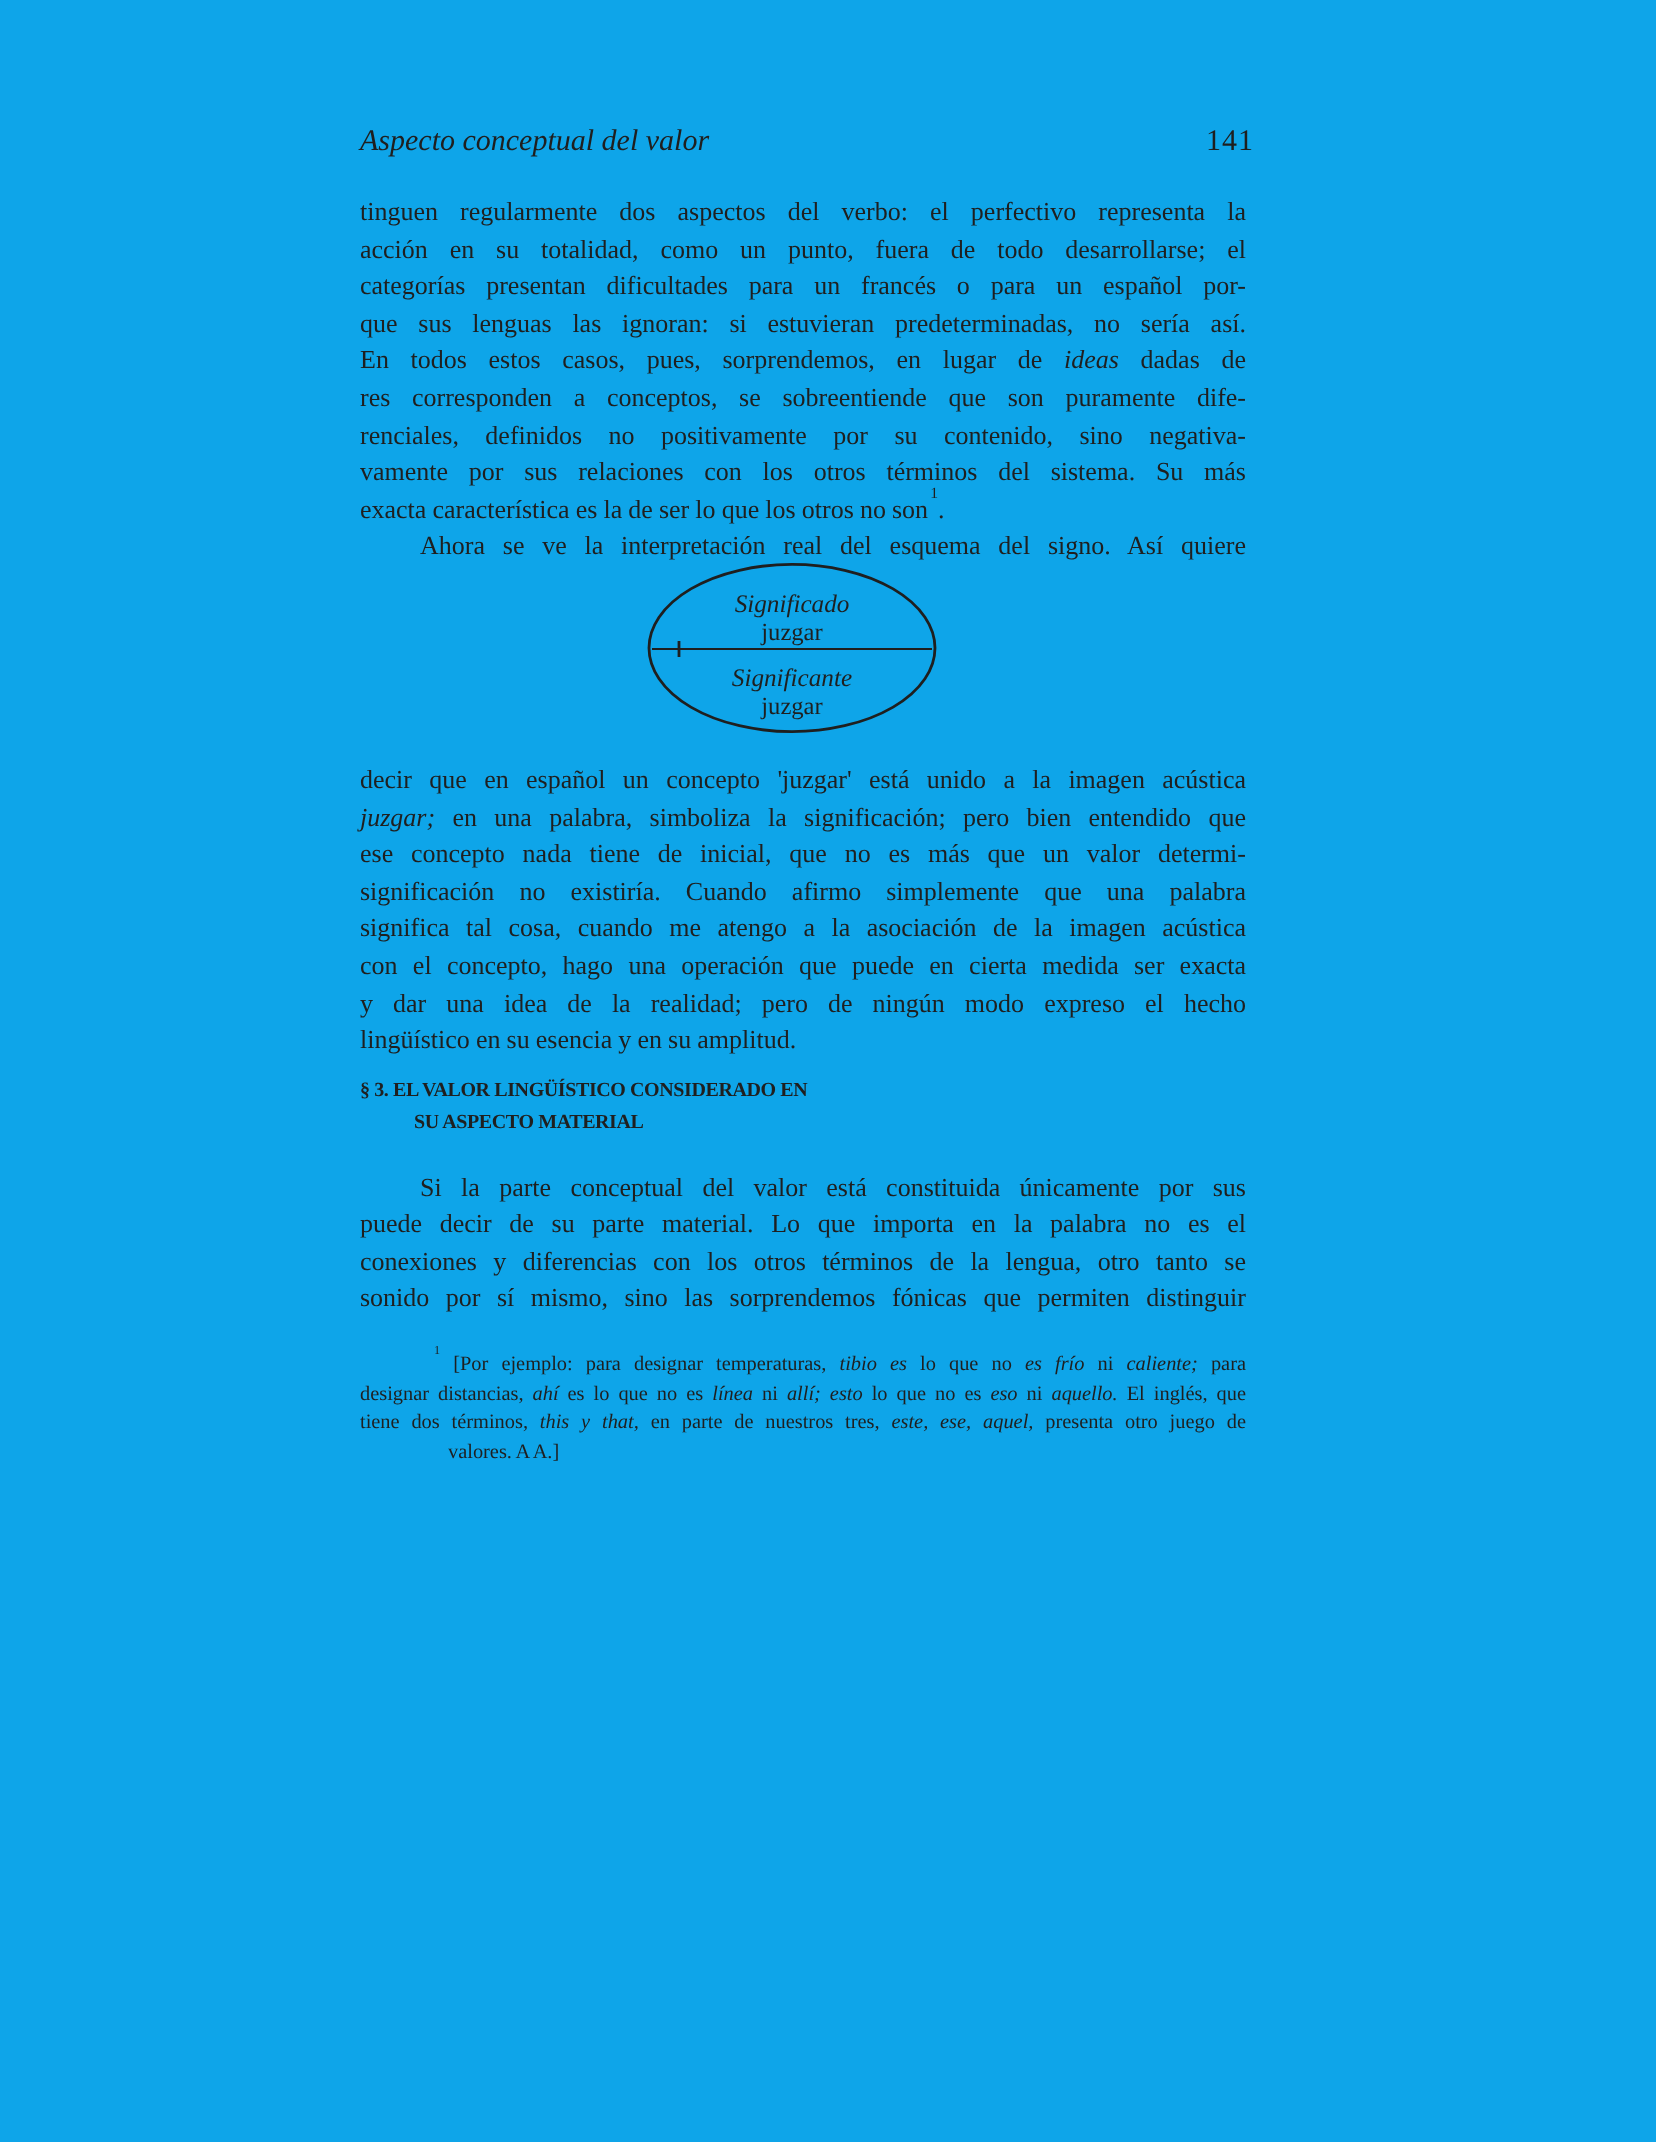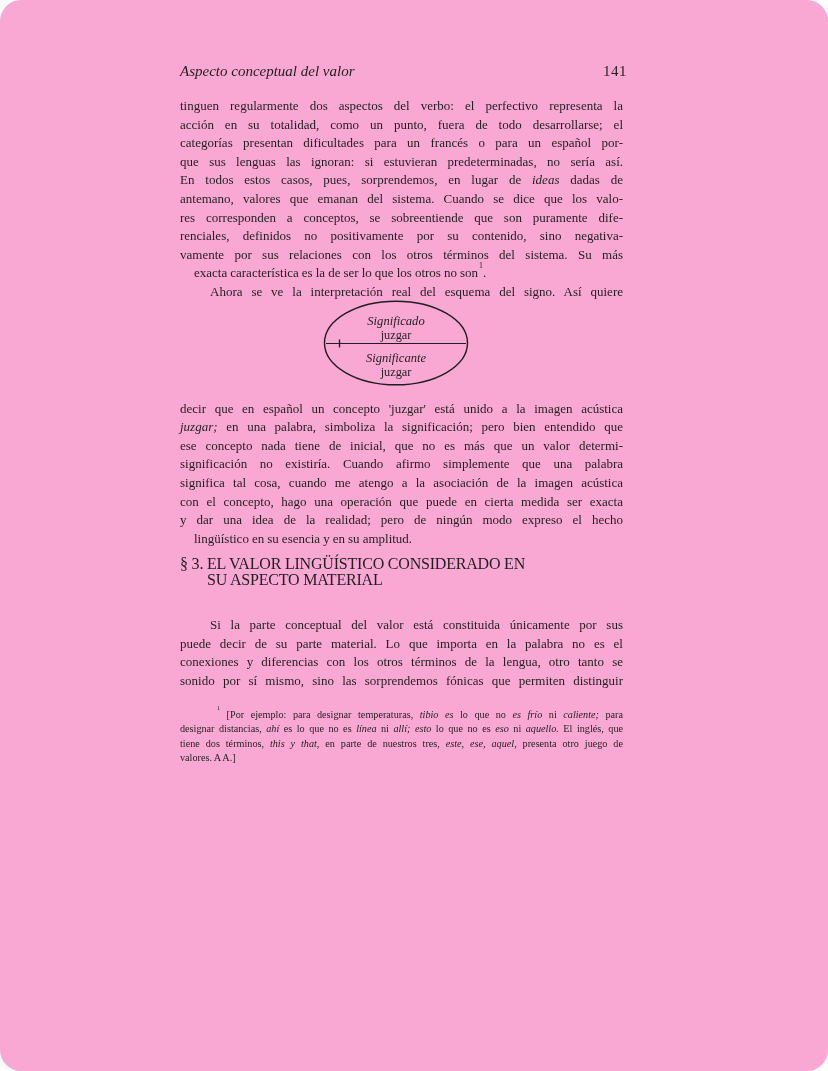--- a/index.html
+++ b/index.html
@@ -1,92 +1,90 @@
 <!DOCTYPE html>
 <html><head>
 <meta charset="utf-8">
 <style>
   html,body{margin:0;padding:0;}
   body{background:#fdfdfd;}
   .page{
     position:relative;
     width:828px;height:1071px;
-    background:#f9a8d4;
+    background:#0ea5e9;
     color:#1f1f1f;
     font-family:"Liberation Serif", serif;
     overflow:hidden;
-    border-radius:21px;
   }
   .header{
     position:absolute;left:180px;top:62px;width:447px;
     display:flex;justify-content:space-between;align-items:baseline;
     font-size:15px;line-height:19px;
   }
   .header .title{font-style:italic;}
   .header .pagenum{letter-spacing:0.5px;}
   .column{
     position:absolute;left:180px;top:97px;width:443px;
   }
   .para .line{
     font-size:13px;line-height:18.6px;
     text-align:justify;text-align-last:justify;
     word-spacing:-0.2px;
   }
-  .para .line.end{text-align-last:left;margin-left:14px;}
+  .para .line.end{text-align-last:left;}
   .para .line.indent{text-indent:30px;}
   .i{font-style:italic;}
   sup{
     font-size:0.6em;line-height:0;
     position:relative;top:-0.55em;
     margin-left:1px;
   }
   .figure{
     margin:-2px 0 14px 143px;
     width:146px;height:86px;
   }
   .figure svg text{
     font-family:"Liberation Serif", serif;
     fill:#1f1f1f;
   }
   .fig-label{font-style:italic;font-size:12.6px;}
   .fig-word{font-size:12.3px;}
   .heading{
     margin-top:8px;
-    font-size:16px;line-height:16px;letter-spacing:-0.2px;
+    font-size:10px;line-height:16px;letter-spacing:-0.2px;font-weight:bold;
   }
   .heading .h2{padding-left:27px;}
-  .p4{margin-top:28px;}
+  .p4{margin-top:15px;}
   .footnote{margin-top:17px;}
   .footnote .line{
     font-size:10.2px;line-height:14.6px;
     text-align:justify;text-align-last:justify;
     word-spacing:-0.2px;
   }
-  .footnote .line.end{text-align-last:left;}
+  .footnote .line.end{text-align-last:left;margin-left:44px;}
   .footnote .line.indent{text-indent:36px;}
 </style>
 </head>
 <body>
 
 <div class="page">
 
   <div class="header">
     <span class="title">Aspecto conceptual del valor</span>
     <span class="pagenum">141</span>
   </div>
 
   <div class="column">
 
     <div class="para">
         <div class="line"><span>tinguen regularmente dos aspectos del verbo: el perfectivo representa la</span></div>
         <div class="line"><span>acción en su totalidad, como un punto, fuera de todo desarrollarse; el</span></div>
         <div class="line"><span>categorías presentan dificultades para un francés o para un español por-</span></div>
         <div class="line"><span>que sus lenguas las ignoran: si estuvieran predeterminadas, no sería así.</span></div>
         <div class="line"><span>En todos estos casos, pues, sorprendemos, en lugar de </span><span class="i">ideas</span><span> dadas de</span></div>
-        <div class="line"><span>antemano, valores que emanan del sistema. Cuando se dice que los valo-</span></div>
         <div class="line"><span>res corresponden a conceptos, se sobreentiende que son puramente dife-</span></div>
         <div class="line"><span>renciales, definidos no positivamente por su contenido, sino negativa-</span></div>
         <div class="line"><span>vamente por sus relaciones con los otros términos del sistema. Su más</span></div>
         <div class="line end"><span>exacta característica es la de ser lo que los otros no son</span><sup>1</sup><span>.</span></div>
       </div>
 
     <div class="para">
         <div class="line indent"><span>Ahora se ve la interpretación real del esquema del signo. Así quiere</span></div>
       </div>
 

